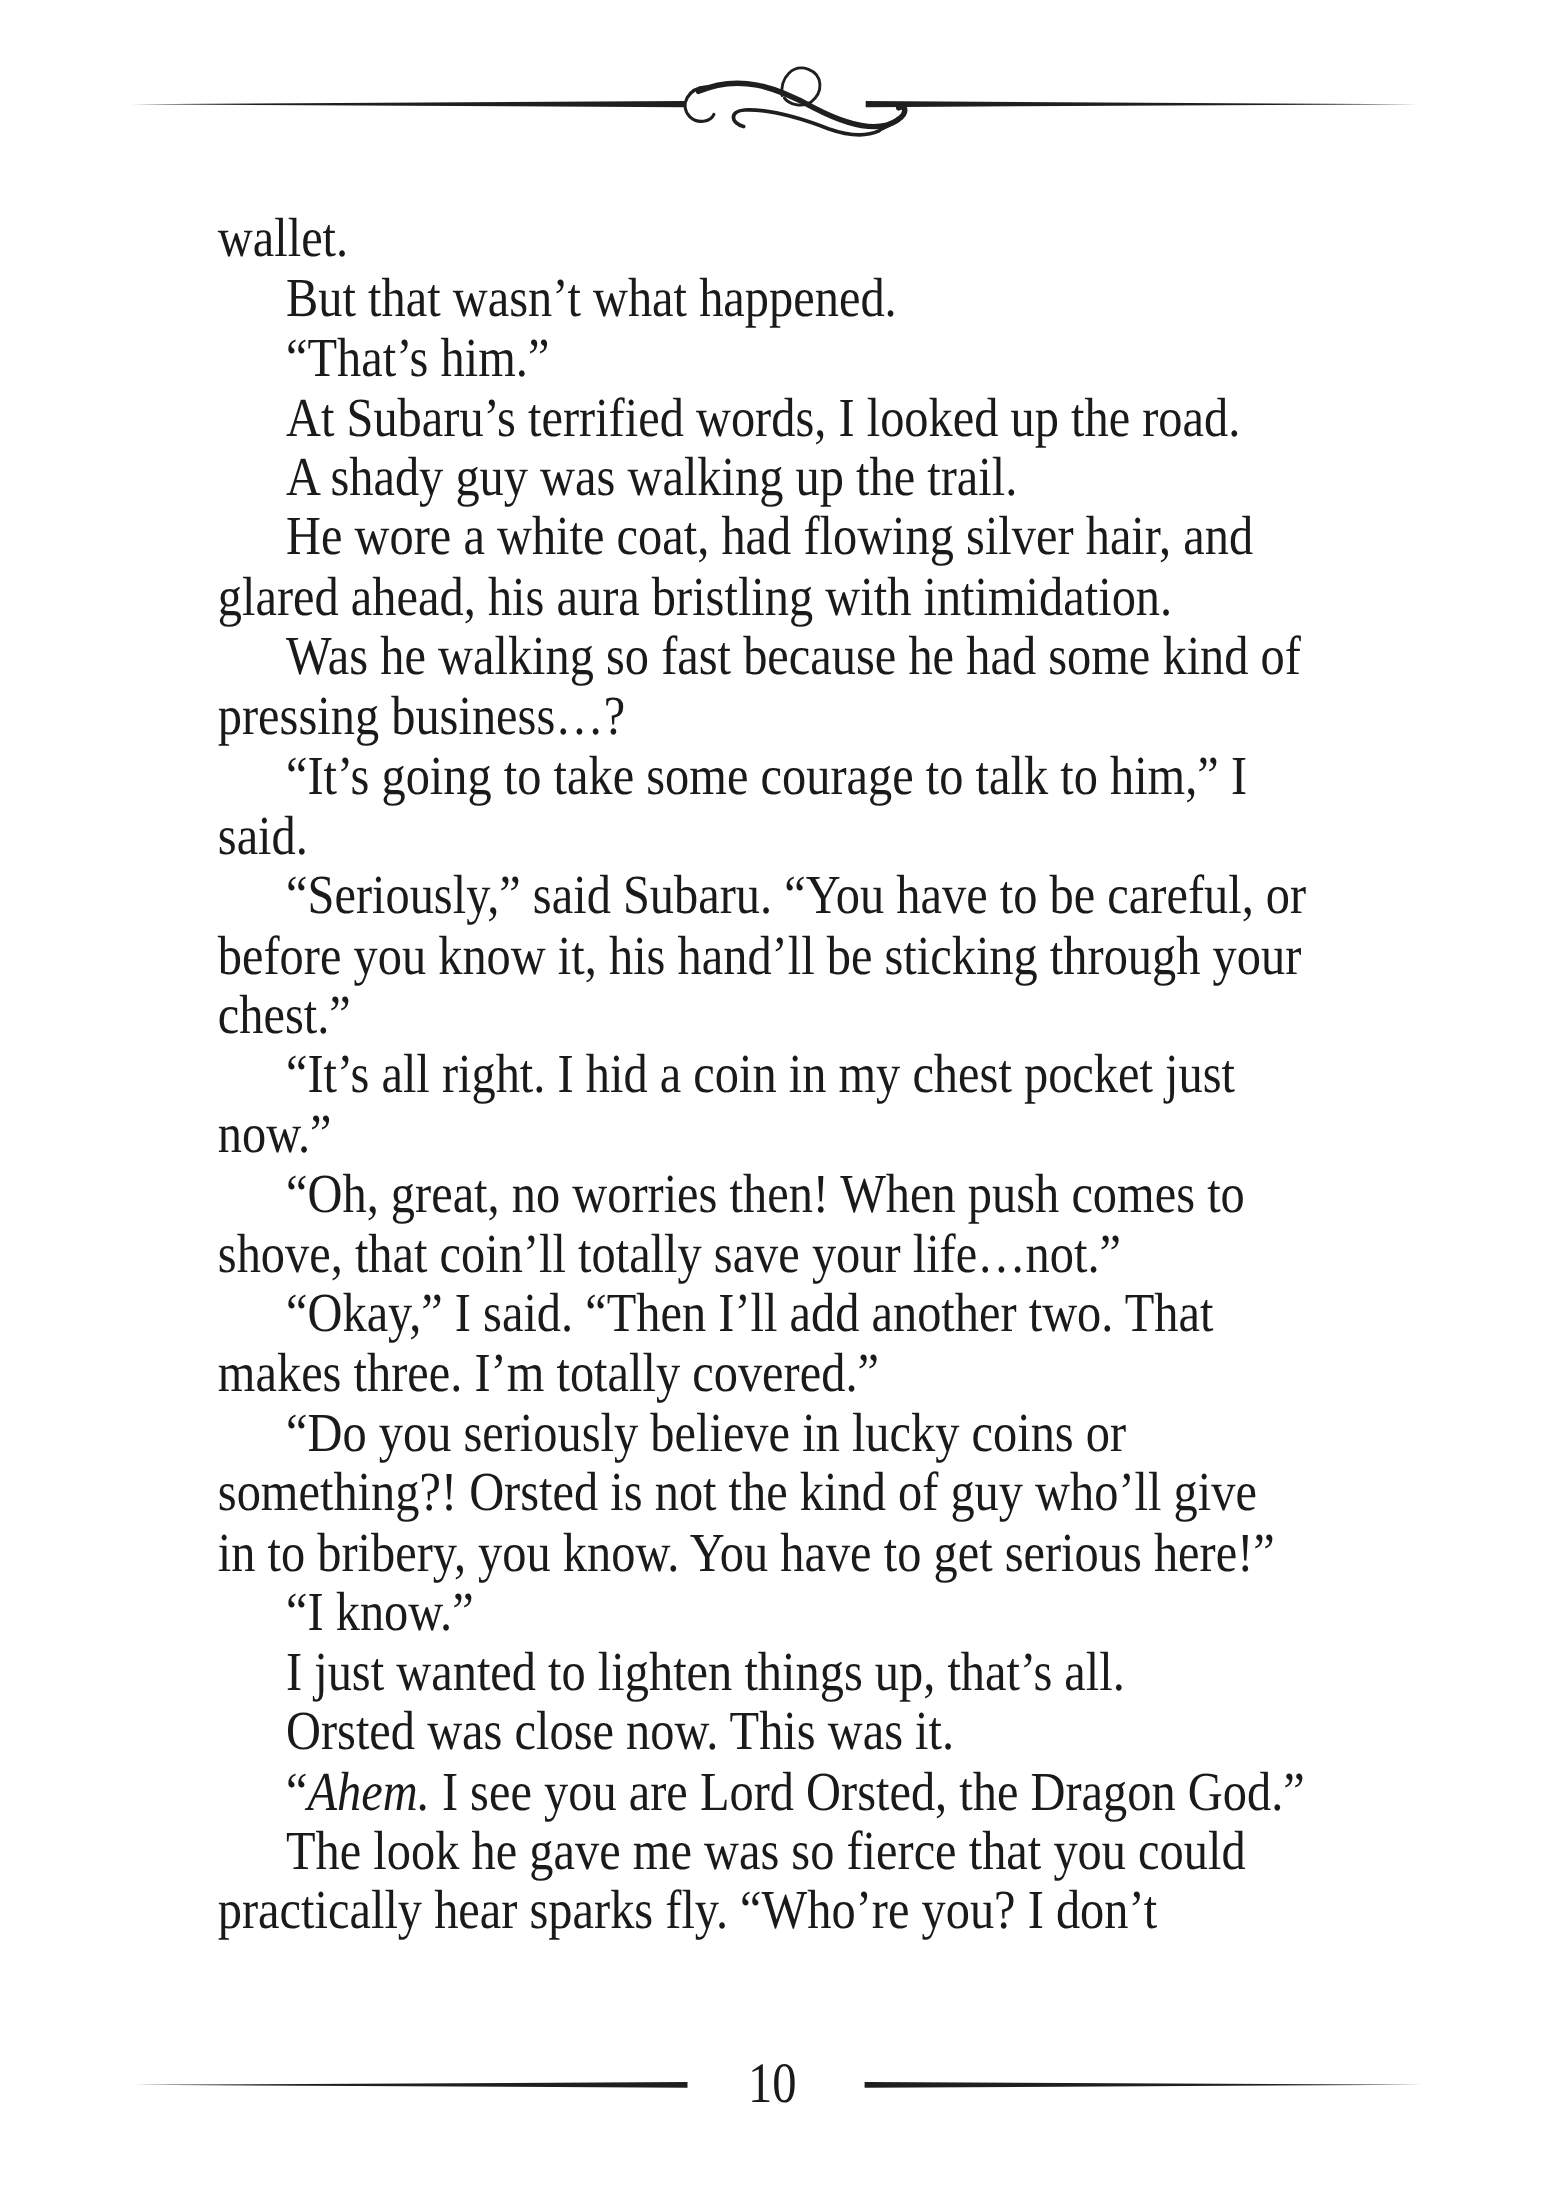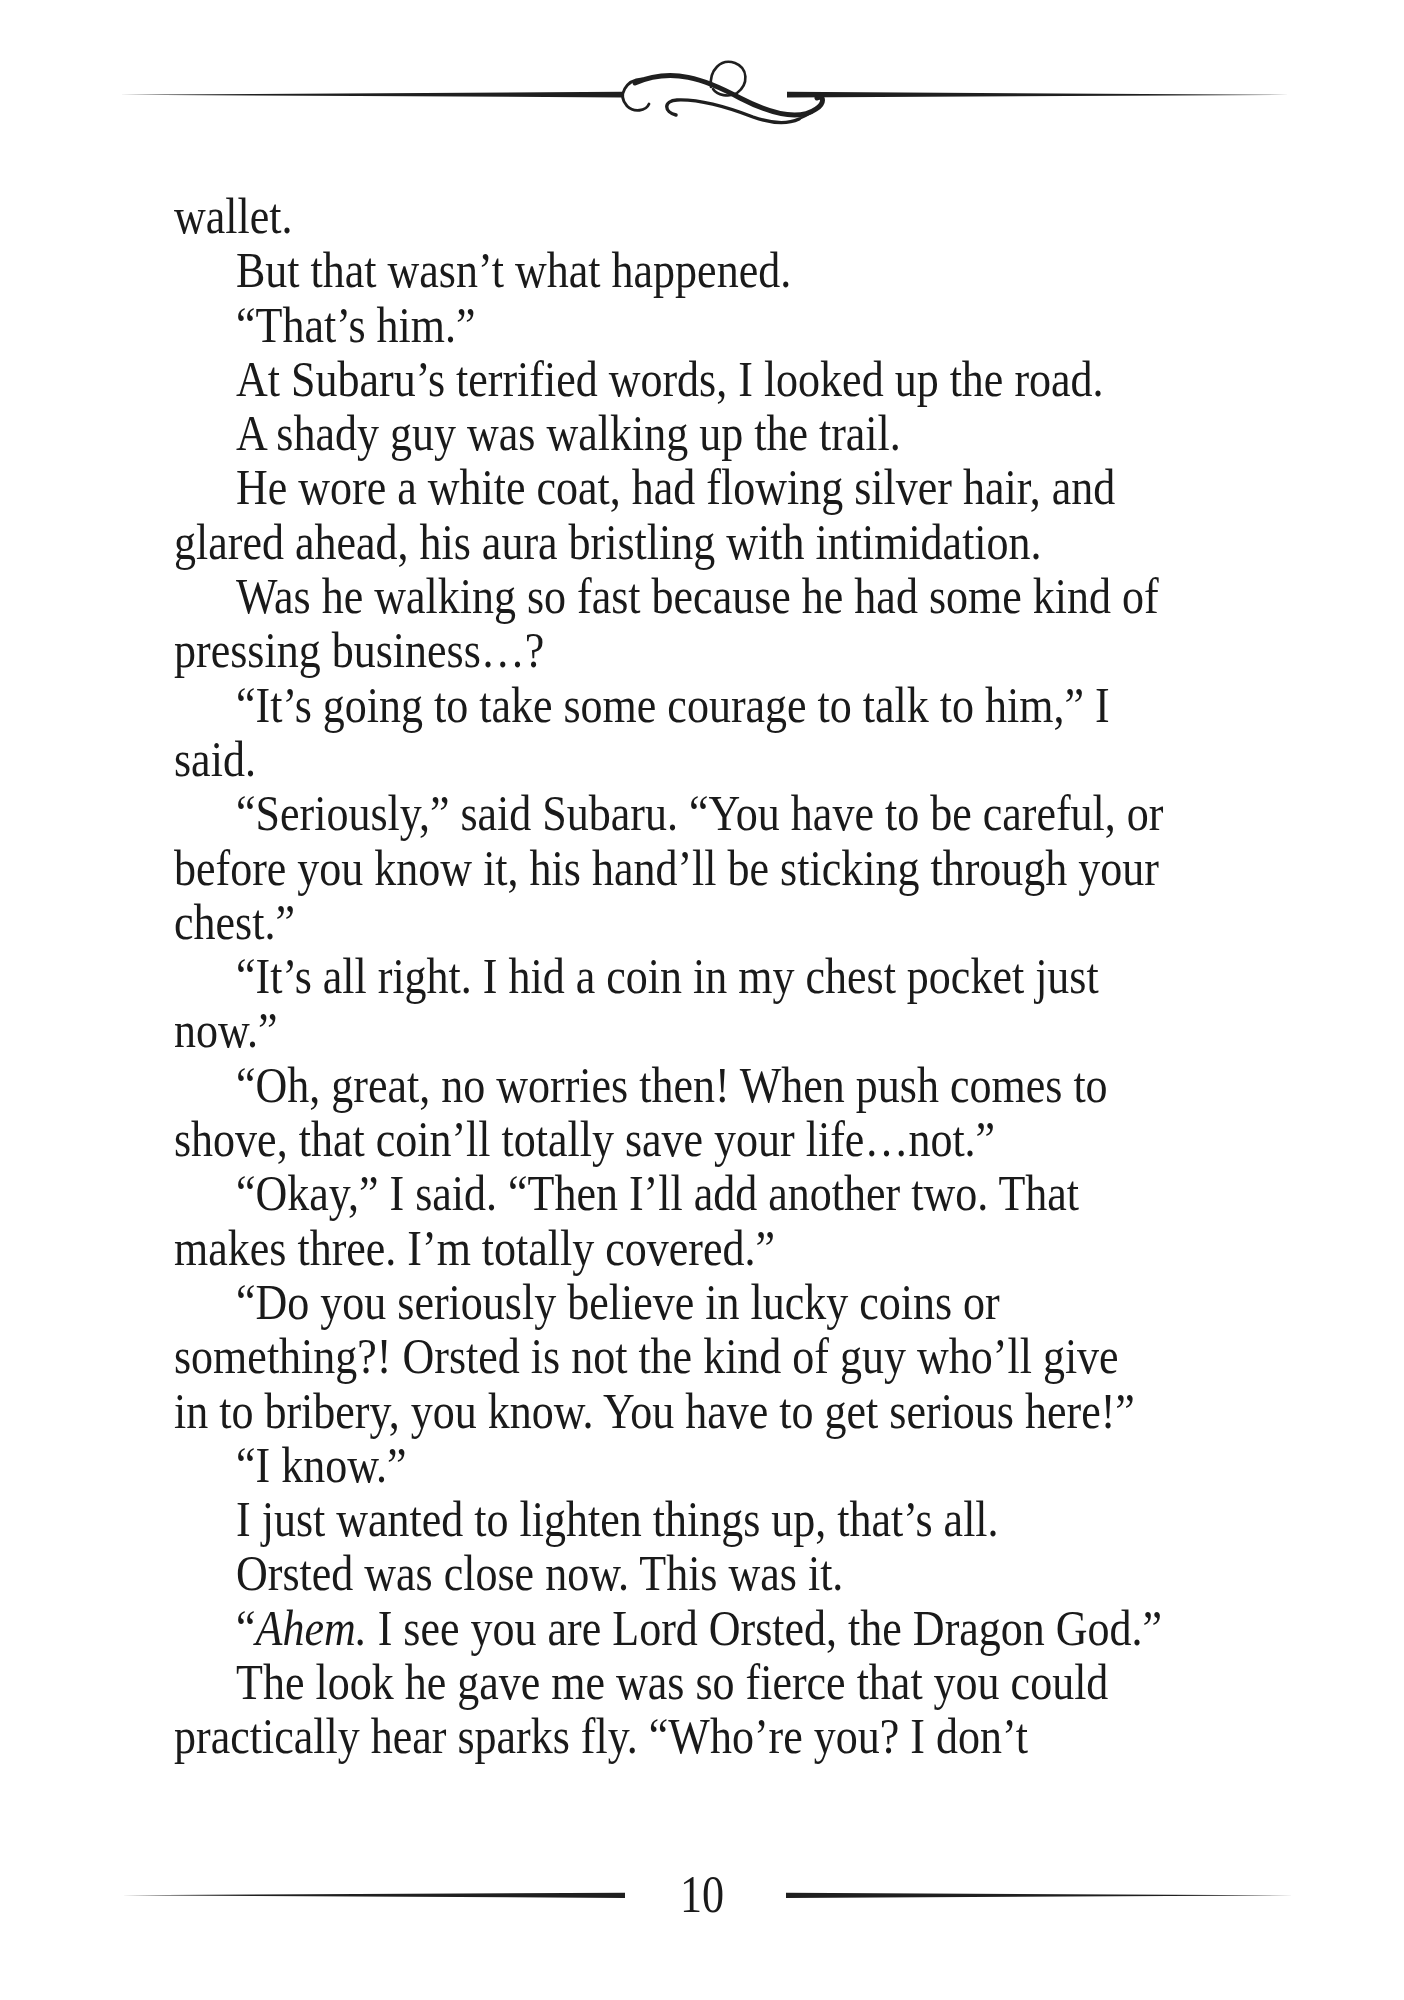--- a/index.html
+++ b/index.html
@@ -12,21 +12,21 @@
   }
   .page { position: absolute; inset: 0; }
 
   
   .header-svg { position: absolute; top: 0; left: 0; }
   .footer-svg { position: absolute; top: 1868px; left: 0; }
 
   
   .text-block {
     position: absolute;
-    left: 174px; top: 189px;
+    left: 198px; top: 189px;
     width: 1075px;
     font-size: 50px;
     line-height: 54.3px;
     letter-spacing: 0px;
   }
   .line {
     white-space: nowrap;
     transform: scaleX(0.88);
     transform-origin: 0 50%;
     height: 54.3px;

